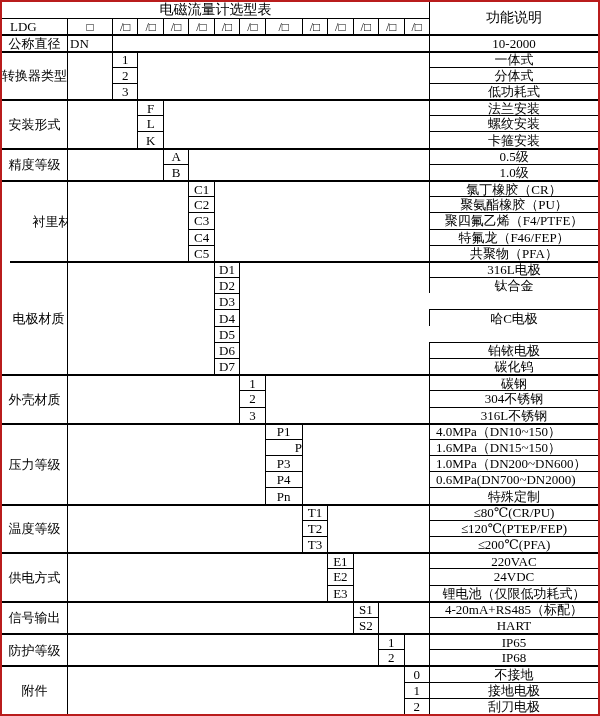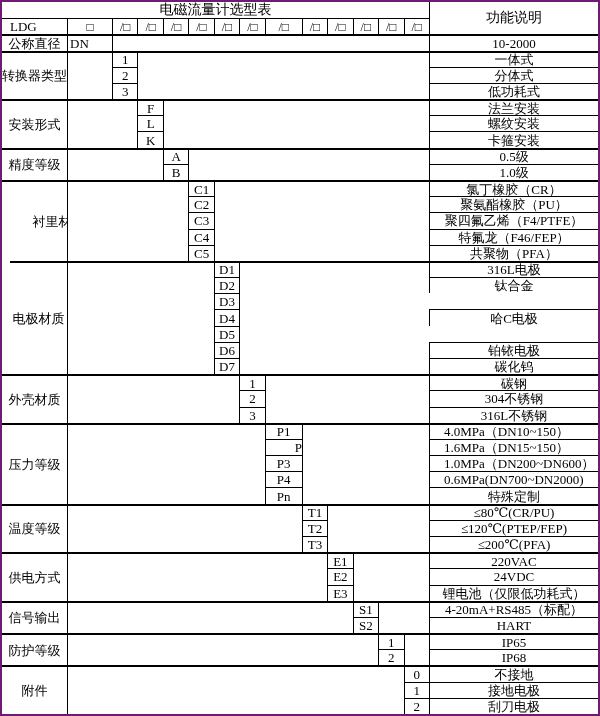--- a/index.html
+++ b/index.html
@@ -7,36 +7,36 @@
     width:600px; height:716px; background:#ffffff;
     font-family:"Liberation Serif","DejaVu Serif",serif;
     color:#000; position:relative;
   }
   #grid {
     box-sizing:border-box;
     width:600px; height:716px;
     display:grid;
     grid-template-columns:65px 45px repeat(12, 1fr) 169px;
     grid-template-rows:repeat(44, 1fr);
-    border:2px solid #701a75;
+    border:2px solid #b91c1c;
     background:#fff;
   }
   .cell {
     display:flex; align-items:center; justify-content:center;
     font-size:13px; line-height:1; white-space:nowrap; overflow:hidden;
     box-sizing:border-box;
   }
   .bt1 { border-top:1px solid #000; }
   .bt2 { border-top:2px solid #000; }
   .bl1 { border-left:1px solid #000; }
   .title { font-size:14px; }
   .head { font-size:14px; }
   .lpad { justify-content:flex-start; padding-left:8px; }
   .lpad2 { justify-content:flex-start; padding-left:2px; }
-  .left { justify-content:flex-start; padding-left:14px; }
+  .left { justify-content:flex-start; padding-left:6px; }
   .slot { font-size:12px; }
 </style>
 </head>
 <body>
 
 <div id="stage">
   <div id="grid">
       <div class="cell title" style="grid-area: 1 / 1 / span 1 / span 14;">电磁流量计选型表</div>
       <div class="cell bl1 head" style="grid-area: 1 / 15 / span 2 / span 1;">功能说明</div>
       <div class="cell bt1 lpad" style="grid-area: 2 / 1 / span 1 / span 1;">LDG</div>

